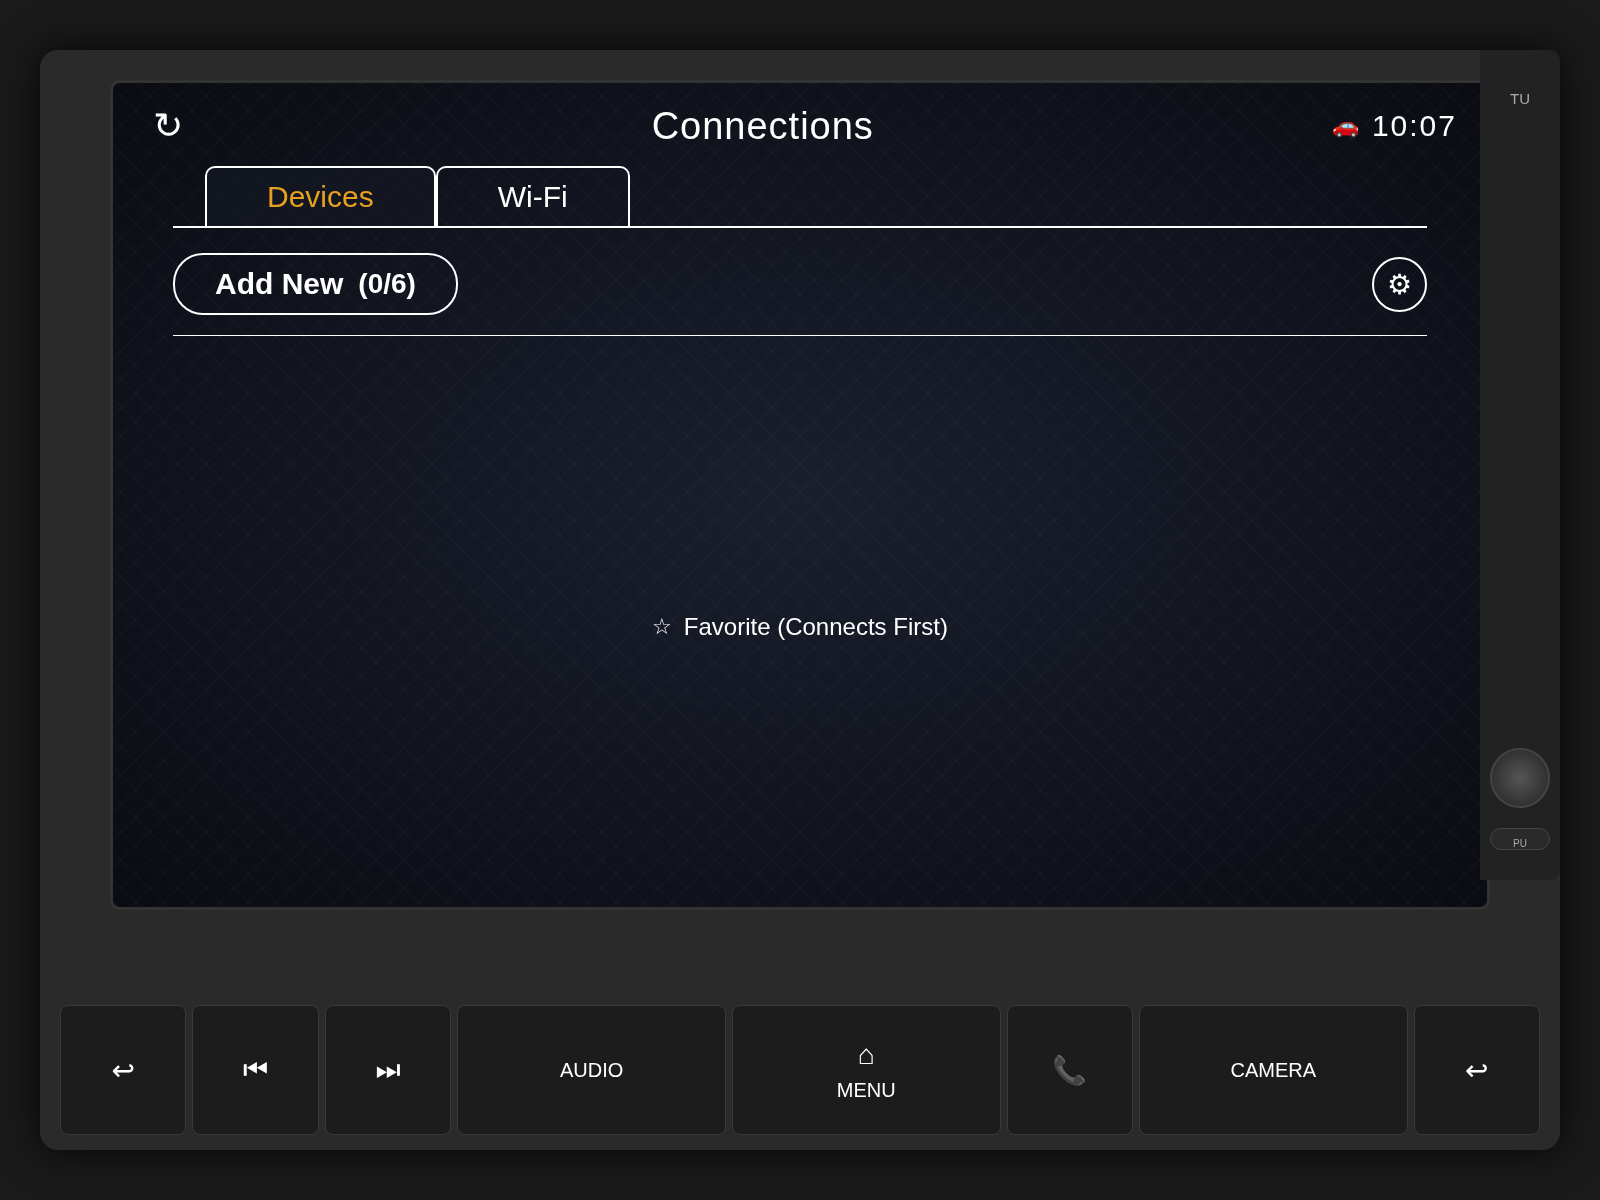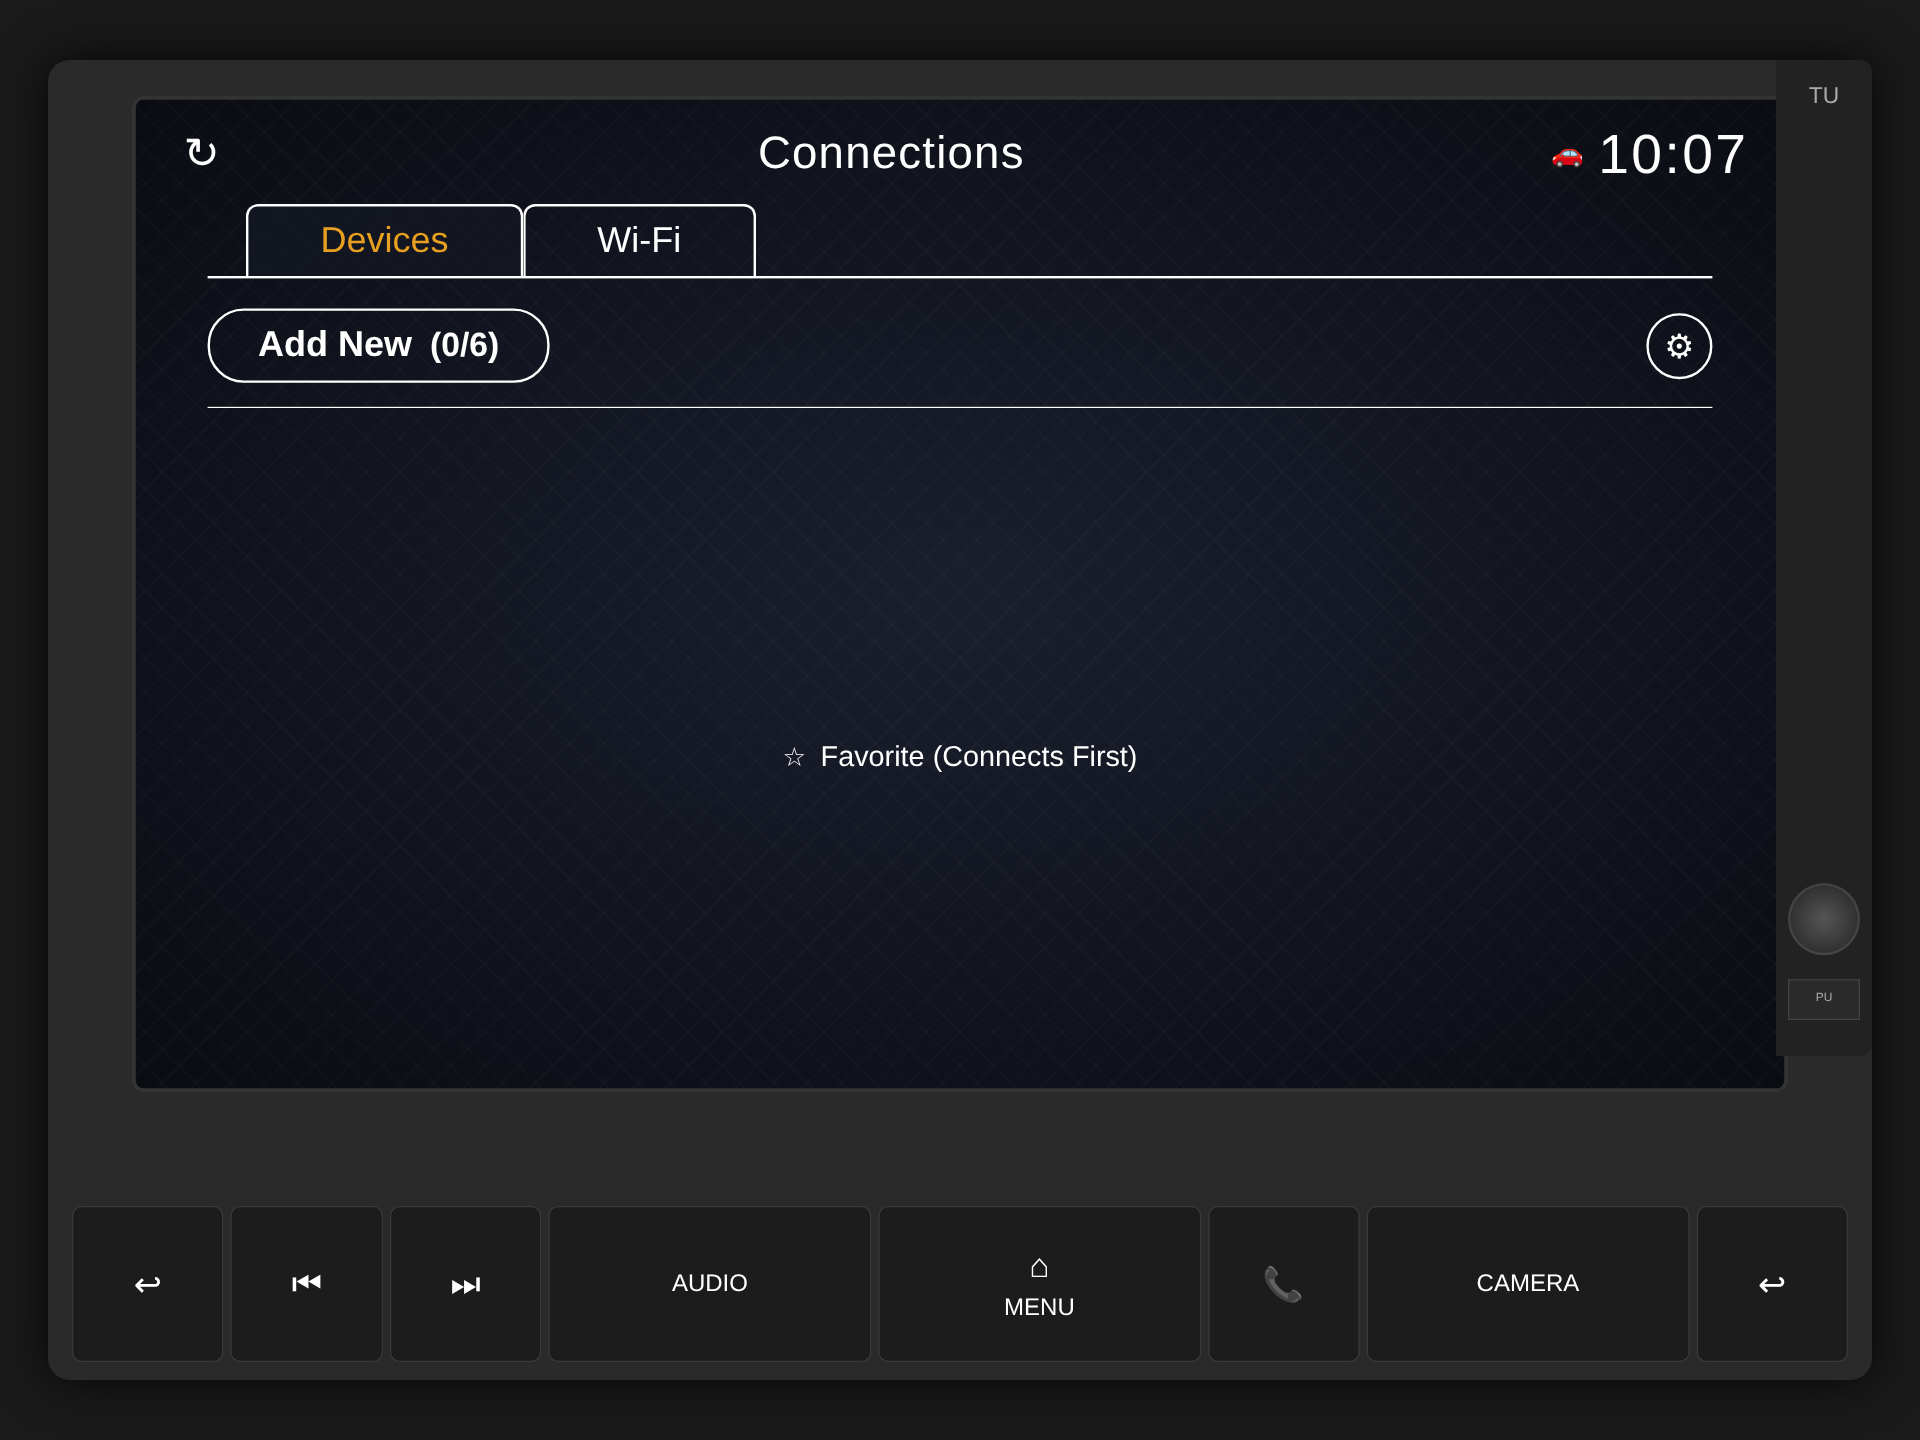--- a/index.html
+++ b/index.html
@@ -90,21 +90,21 @@
       align-items: center;
       gap: 12px;
     }
 
     .car-icon {
       color: white;
       font-size: 22px;
     }
 
     .time-display {
-      font-size: 46px;
+      font-size: 30px;
       font-weight: 400;
       color: white;
       letter-spacing: 2px;
     }
 
     
     .tab-area {
       position: relative;
       z-index: 2;
       display: flex;
@@ -279,24 +279,24 @@
       width: 60px;
       height: 60px;
       background: radial-gradient(circle, #555, #222);
       border-radius: 50%;
       border: 2px solid #444;
       margin-top: auto;
     }
 
     .right-push-btn {
       width: 60px;
-      height: 34px;
+      height: 22px;
       background: #2a2a2a;
       border: 1px solid #444;
-      border-radius: 0;
+      border-radius: 12px;
       color: #aaa;
       font-size: 10px;
       text-align: center;
       line-height: 30px;
       cursor: pointer;
       margin-bottom: 10px;
     }
 
     .screen-wrapper {
       position: relative;
@@ -348,21 +348,21 @@
           <div class="favorite-hint">
             <span class="star-icon">☆</span>
             <span>Favorite (Connects First)</span>
           </div>
         </div>
       </div>
 
     </div>
 
     <div class="right-panel">
-      <div style="color:#aaa; font-size:19px; ">TU</div>
+      <div style="color:#aaa; font-size:15px; margin-top:20px;">TU</div>
       <div class="right-knob"></div>
       <div class="right-push-btn">PU</div>
     </div>
   </div>
 
   <div class="bottom-controls">
 
     <div class="ctrl-btn narrow">
       <span class="icon">↩</span>
     </div>

